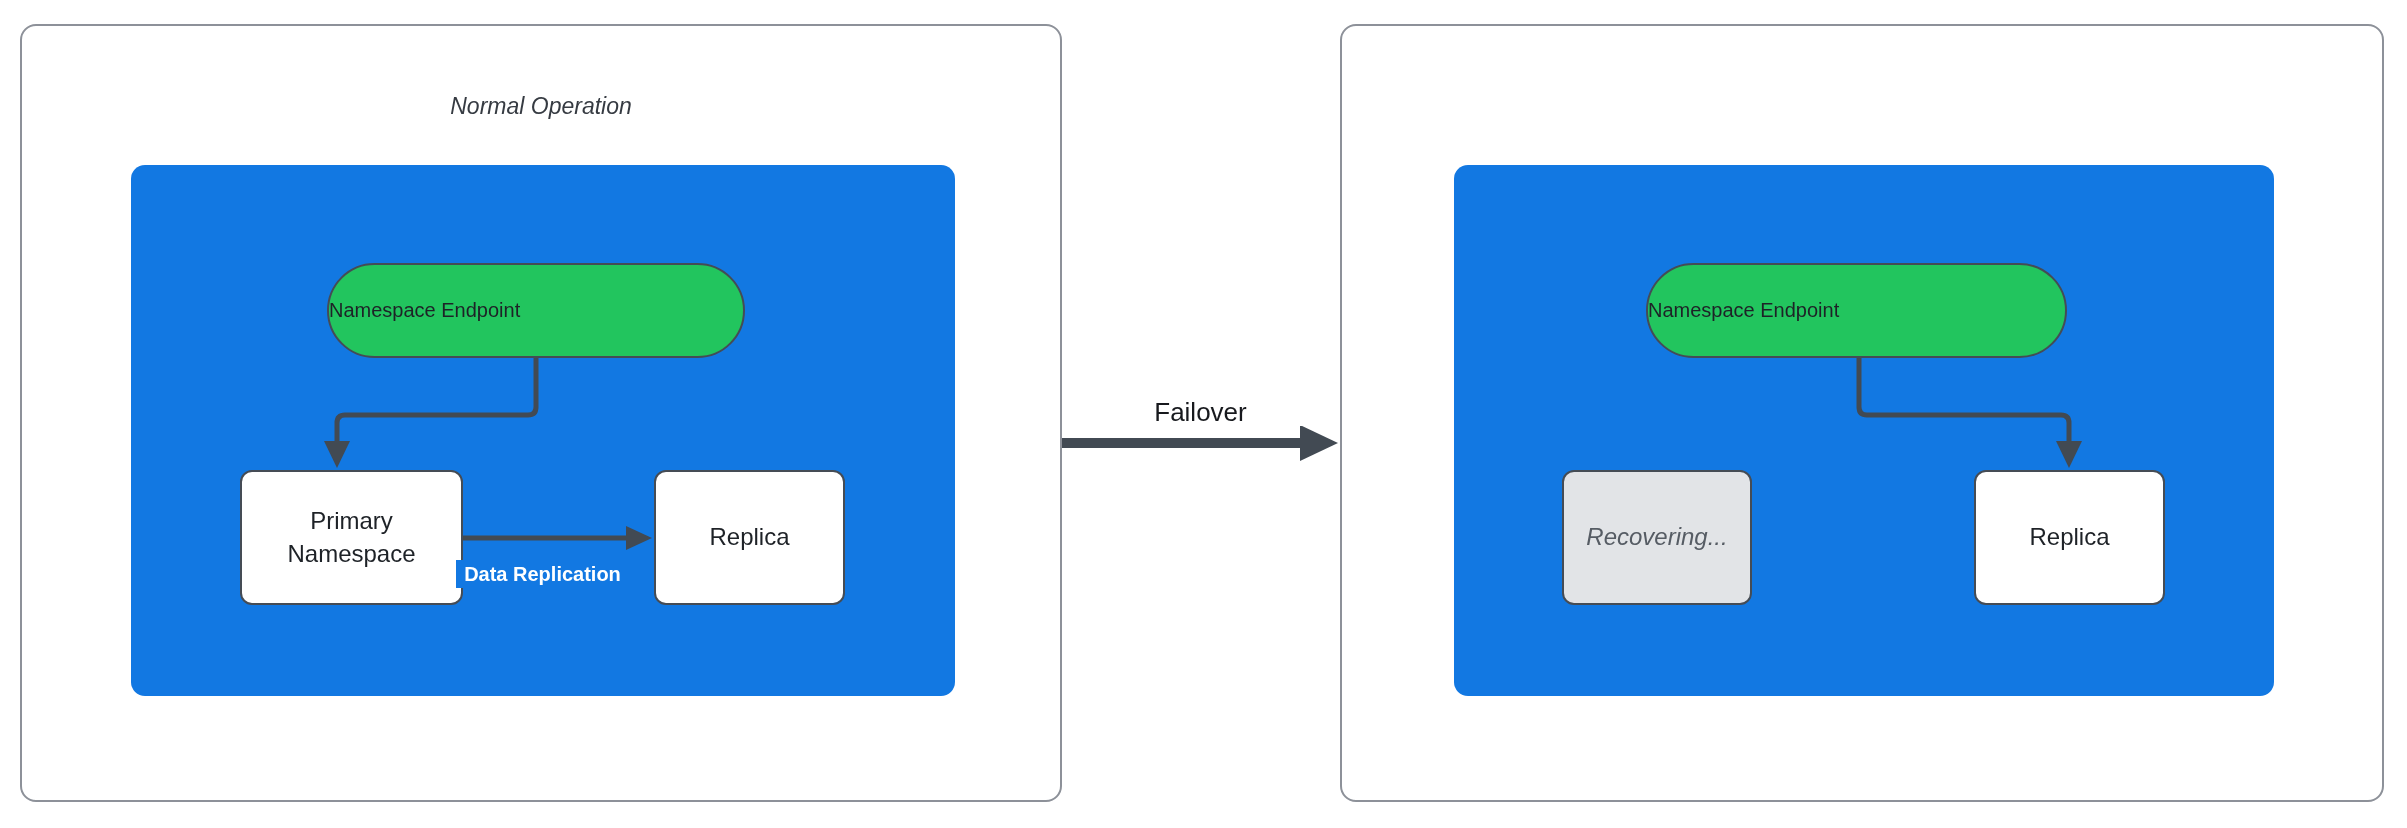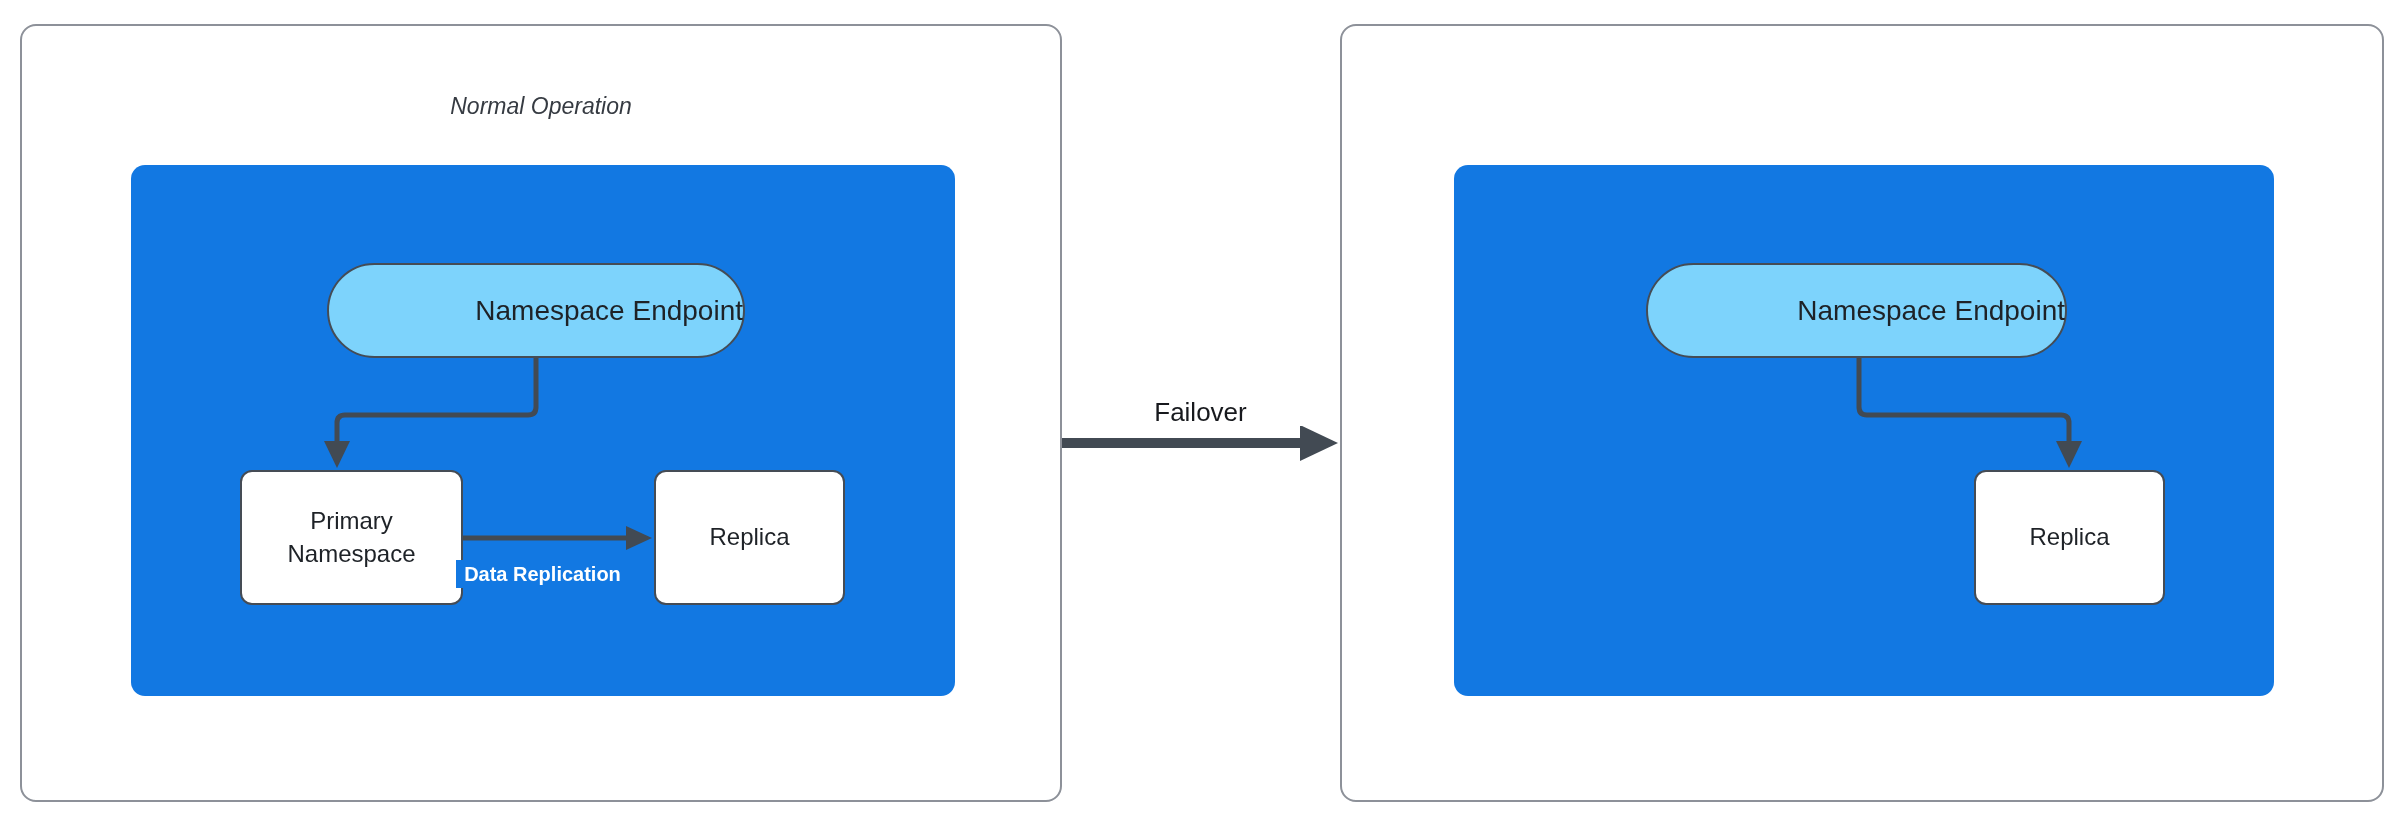--- a/index.html
+++ b/index.html
@@ -25,24 +25,24 @@
   }
   .cluster{
     position:absolute;top:139px;height:531px;background:var(--blue);border-radius:14px;
   }
   .cluster-left{left:109px;width:824px;}
   .cluster-right{left:112px;width:820px;}
   .conn{position:absolute;left:0;top:0;width:100%;height:100%;}
   .conn path{fill:none;stroke:var(--connector);stroke-width:5;stroke-linejoin:round;}
   .conn polygon{fill:var(--connector);}
   .pill{
-    position:absolute;top:98px;height:95px;background:#7dd3fc;
+    position:absolute;top:98px;height:95px;background:#22c55e;
     border:2.5px solid var(--node_border);border-radius:50px;
-    display:flex;align-items:center;justify-content:flex-end;
-    font-size:28px;color:var(--node_text);
+    display:flex;align-items:center;justify-content:flex-start;
+    font-size:20px;color:var(--node_text);
   }
   .pill-left{left:196px;width:418px;}
   .pill-right{left:192px;width:421px;}
   .node{
     position:absolute;top:305px;height:135px;background:#ffffff;
     border:2.5px solid var(--node_border);border-radius:12px;
     display:flex;align-items:center;justify-content:center;
     font-size:24px;color:var(--node_text);text-align:center;line-height:1.35;
     padding:0 14px;
   }
@@ -107,17 +107,20 @@
 
 <div class="panel panel-right">
   <div class="cluster cluster-right">
     <svg class="conn" width="820" height="531" viewBox="0 0 820 531">
       <path d="M405,193 L405,242 Q405,250 413,250 L607,250 Q615,250 615,258 L615,278"></path>
       <polygon points="602,276 628,276 615,303"></polygon>
     </svg>
     <div class="pill pill-right">
       <span>Namespace Endpoint</span>
     </div>
+    <div class="node node-recovering">
+      <span>Recovering...</span>
+    </div>
     <div class="node node-replica-r">
       <span>Replica</span>
     </div>
   </div>
 </div>
 
 </body></html>

